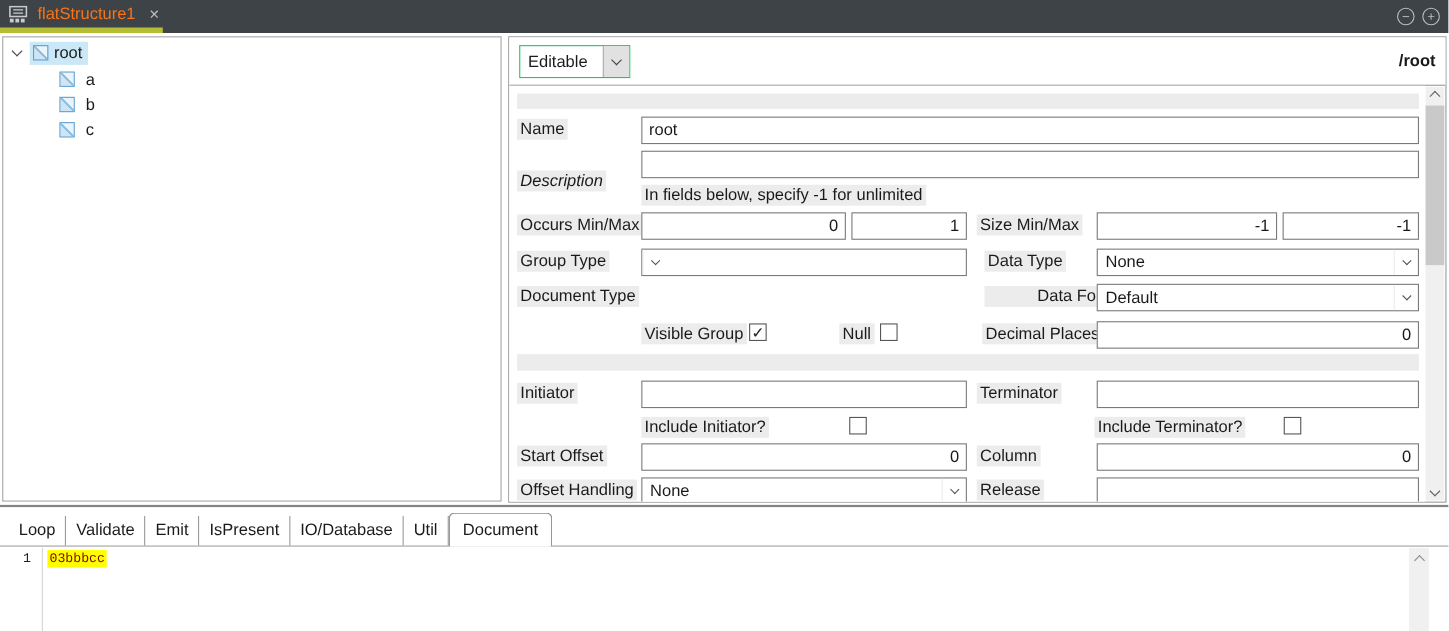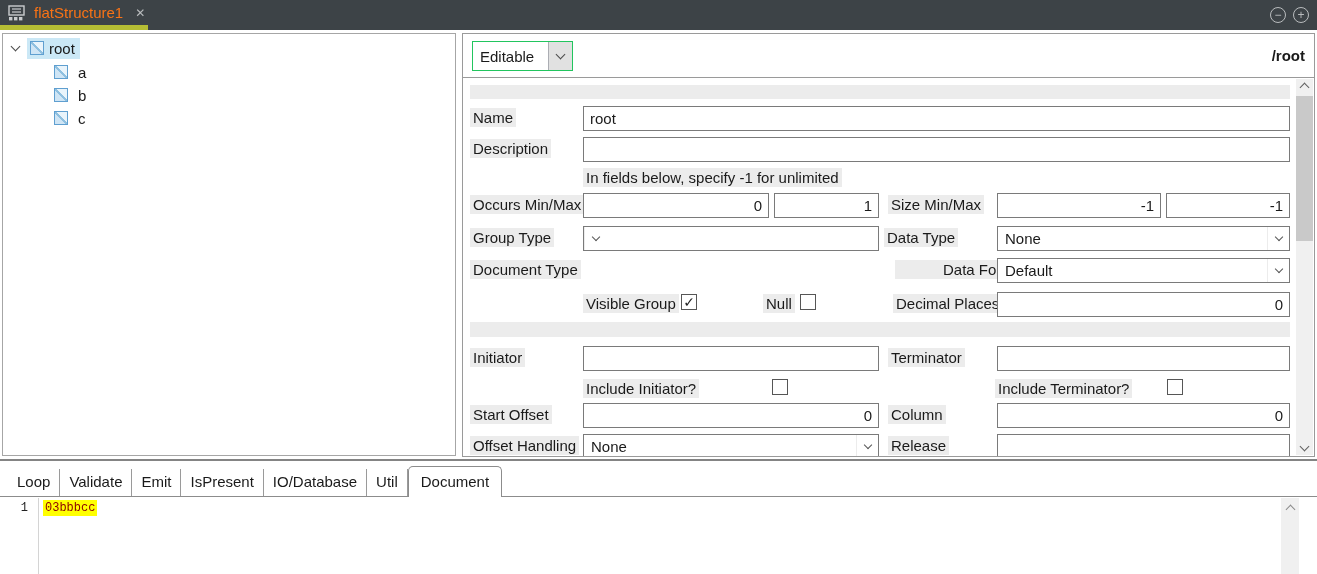--- a/index.html
+++ b/index.html
@@ -127,39 +127,39 @@
       </div>
       <div class="path-label">/root</div>
     </div>
 
     <div class="form-content">
       <div class="sepbar" style="top:7px; height:14px;"></div>
 
       <div class="lbl" style="left:7px; top:30px;">Name</div>
       <input class="inp" style="left: 120px; top: 28px; width: 707px;" value="root">
 
-      <div class="lbl" style="left:7px; top:61px;">Description</div>
+      <div class="lbl" style="left:7px; top:77px;font-style:italic;">Description</div>
       <input class="inp" style="left: 120px; top: 59px; width: 707px;" value="">
 
       <div class="lbl" style="left:120px; top:90px;">In fields below, specify -1 for unlimited</div>
 
       <div class="lbl" style="left:7px; top:117px;">Occurs Min/Max</div>
       <input class="inp num" style="left: 120px; top: 115px; width: 186px;" value="0">
       <input class="inp num" style="left: 311px; top: 115px; width: 105px;" value="1">
       <div class="lbl" style="left:425px; top:117px;">Size Min/Max</div>
       <input class="inp num" style="left: 534px; top: 115px; width: 164px;" value="-1">
       <input class="inp num" style="left: 703px; top: 115px; width: 124px;" value="-1">
 
       <div class="lbl" style="left:7px; top:150px;">Group Type</div>
       <div class="sel" style="left:120px; top:148px; width:296px;">
         <span class="sel-btn">
             <span class="chev down"></span>
           </span>
       </div>
-      <div class="lbl" style="left:421px; top:150px;">Data Type</div>
+      <div class="lbl" style="left:432px; top:150px;">Data Type</div>
       <div class="sel" style="left:534px; top:148px; width:293px;">
         <span class="sel-text">None</span>
         <span class="sel-btn">
             <span class="chev down"></span>
           </span>
       </div>
 
       <div class="lbl" style="left:7px; top:182px;">Document Type</div>
       <div class="lbl" style="left:432px; top:182px;padding-left:48px;">Data Format</div>
       <div class="sel" style="left:534px; top:180px; width:293px;">

